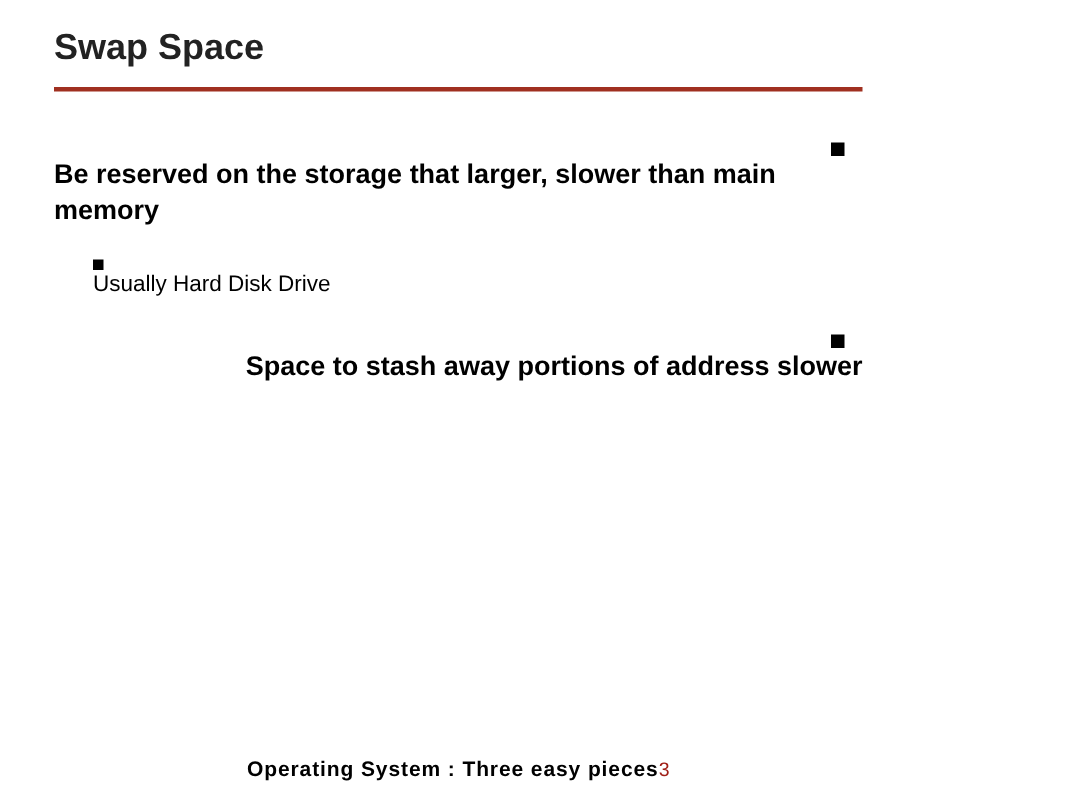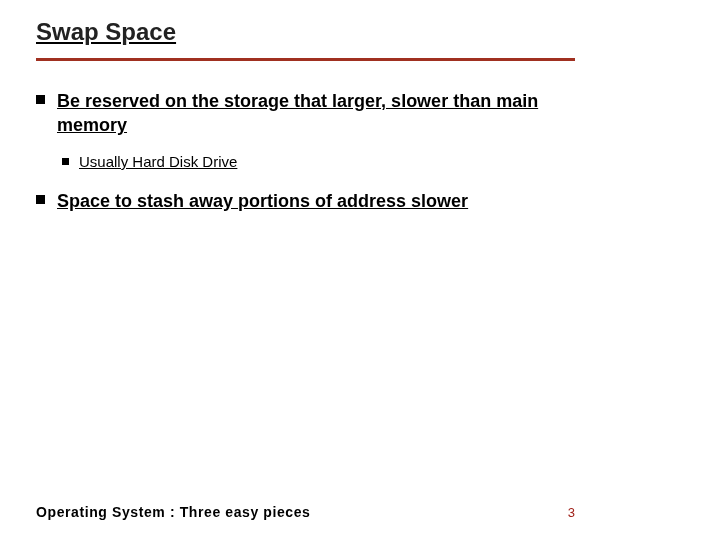--- a/index.html
+++ b/index.html
@@ -1,26 +1,26 @@
 <!DOCTYPE html>
 <html><head>
 <meta charset="utf-8">
 <style>
   * { margin: 0; padding: 0; box-sizing: border-box; }
   html, body { width: 720px; height: 540px; background: #fff; font-family: Arial, Helvetica, sans-serif; color: #000; }
-  .slide { width: 611px; height: 540px; position: relative; padding: 18px 36px 0 36px; text-decoration: underline; }
+  .slide { width: 611px; height: 540px; position: relative; padding: 18px 36px 0 36px; }
   .title { font-size: 24px; font-weight: bold; color: #222; margin-bottom: 12px; }
   .titlebar { width: 100%; height: 3px; background: #a03020; margin-bottom: 28px; }
-  .l1 { display: flex; align-items: flex-start; margin-bottom: 14px; }
+  .l1 { display: flex; align-items: flex-end; margin-bottom: 14px; flex-direction: column; }
   .l1 .bullet { width: 9px; height: 9px; background: #000; flex: 0 0 auto; margin-top: 6px; margin-right: 12px; }
   .l1 .text { font-size: 18px; font-weight: bold; line-height: 1.35; }
-  .l2 { display: flex; align-items: flex-start; margin: 6px 0 18px 26px; }
+  .l2 { display: flex; align-items: flex-start; margin: 6px 0 18px 26px; flex-direction: column; }
   .l2 .bullet { width: 7px; height: 7px; background: #000; flex: 0 0 auto; margin-top: 6px; margin-right: 10px; }
   .l2 .text { font-size: 15px; font-weight: normal; line-height: 1.3; }
-  .footer { position: absolute; left: 36px; right: 36px; bottom: 20px; display: flex; justify-content: space-between; align-items: baseline; }
+  .footer { position: absolute; left: 36px; right: 36px; bottom: 20px; display: flex; justify-content: center; align-items: baseline; }
   .footer .src { font-size: 14px; font-weight: bold; letter-spacing: 0.6px; color: #000; }
   .footer .pg { font-size: 13px; color: #a02018; }
 </style>
 </head>
 <body>
 
 <div class="slide">
   <div class="title">Swap Space</div>
   <div class="titlebar"></div>
 

